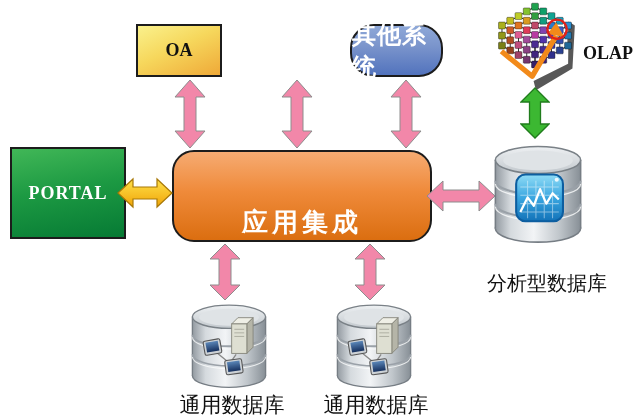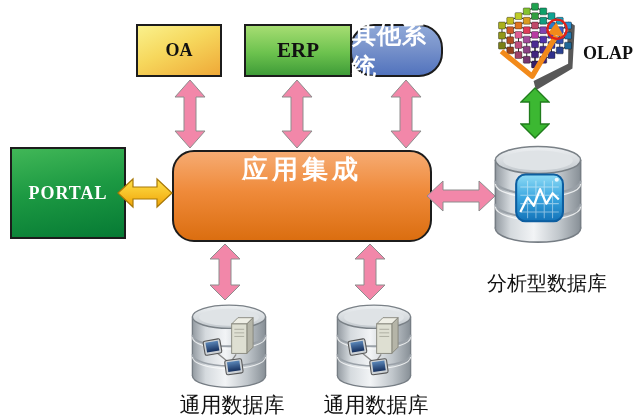--- a/index.html
+++ b/index.html
@@ -24,21 +24,21 @@
 
   .box-portal {
     position:absolute; left:10px; top:147px; width:116px; height:92px; box-sizing:border-box;
     border:2px solid #1c1c1c; display:flex; align-items:center; justify-content:center;
     background:linear-gradient(170deg,#41b757 0%,#1d9a43 45%,#067a34 100%);
     color:#fff; font:bold 18px "Liberation Serif","DejaVu Serif",serif; letter-spacing:1px;
   }
   .box-center {
     position:absolute; left:172px; top:150px; width:260px; height:92px; box-sizing:border-box;
     border:2px solid #1c1c1c; border-radius:22px;
-    display:flex; align-items:flex-start; justify-content:center;
+    display:flex; align-items:flex-end; justify-content:center;
     background:linear-gradient(180deg,#f6ab72 0%,#ef8a3a 45%,#db6e10 100%);
     color:#fff; font-weight:bold; font-size:26px; letter-spacing:4px;
     font-family:"DejaVu Sans","Liberation Sans",sans-serif;
   }
 
   .olap-label {
     position:absolute; left:583px; top:43px; color:#111;
     font:bold 18px "Liberation Serif","DejaVu Serif",serif;
   }
   .db-label {
@@ -81,23 +81,20 @@
       </linearGradient>
       <linearGradient id="gScreen" x1="0" y1="0" x2="0" y2="1">
         <stop offset="0" stop-color="#5a86b8"></stop>
           <stop offset="1" stop-color="#16305e"></stop>
       </linearGradient>
     </defs>
   </svg>
 
   <div class="sysbox box-oa">
     <span>OA</span>
-  </div>
-  <div class="sysbox box-erp">
-    <span>ERP</span>
   </div>
   <div class="sysbox box-other">
     <span>其他系统</span>
   </div>
 
   <svg class="abs" style="left:487px;top:1px" width="96" height="92" viewBox="0 0 100 95">
     <polygon points="85,21 91.5,25 89,70 51,92.5 48.5,83 84.5,65" fill="#585858"></polygon>
     <g id="cube-g">
         <line x1="50" y1="5.5" x2="58.6" y2="10.4" stroke="#151515" stroke-width="0.9"></line>
         <line x1="58.6" y1="10.4" x2="67.2" y2="15.3" stroke="#151515" stroke-width="0.9"></line>

